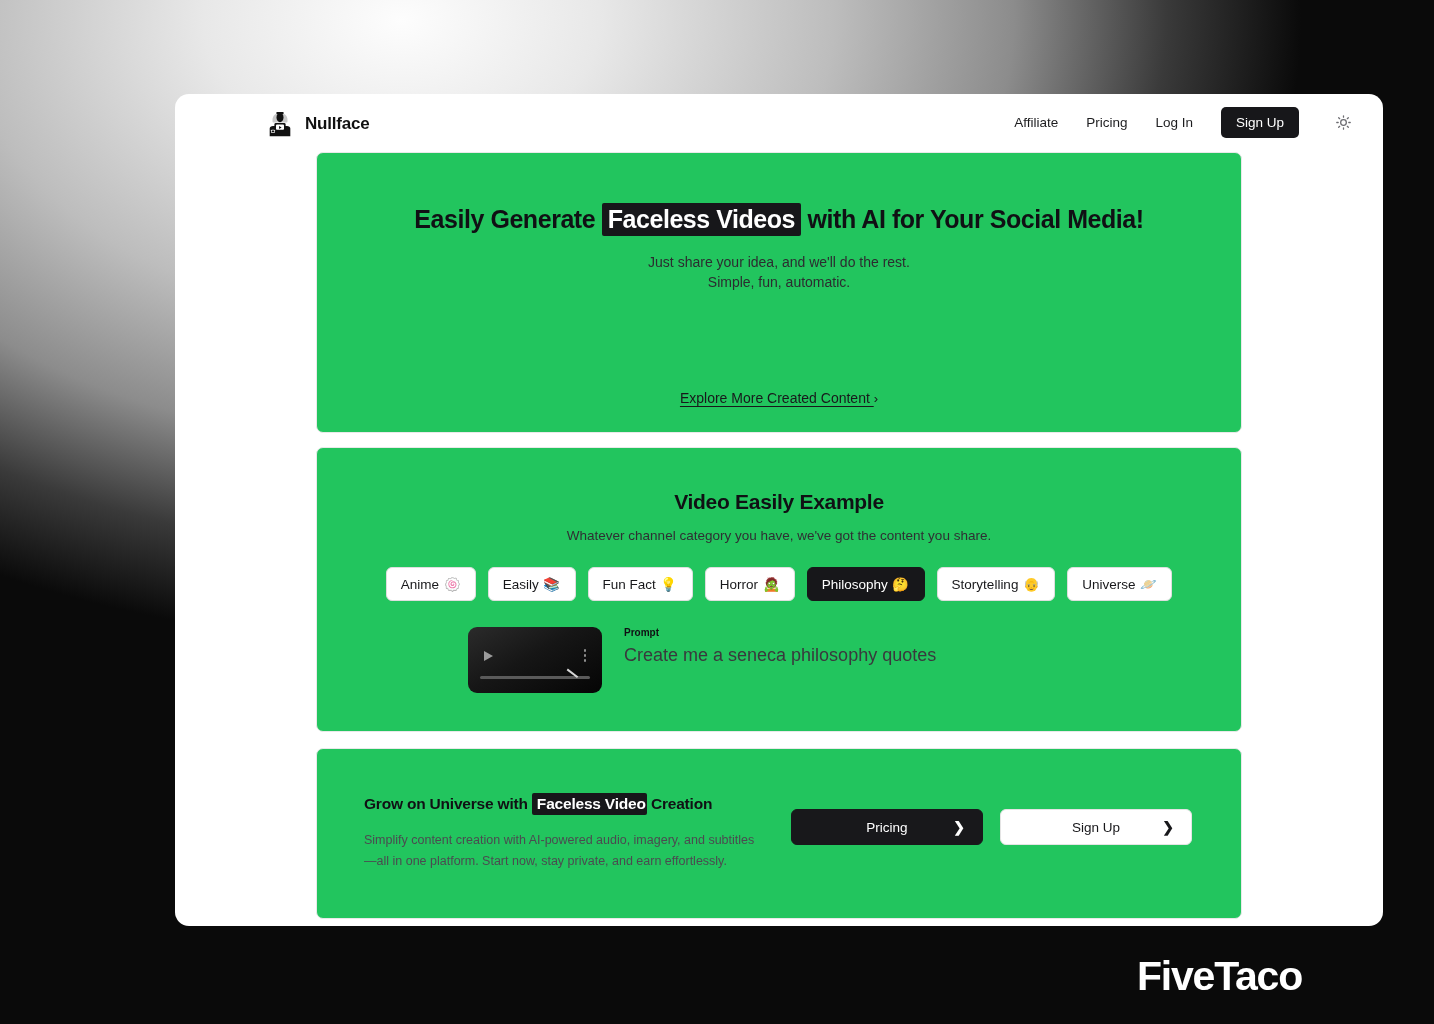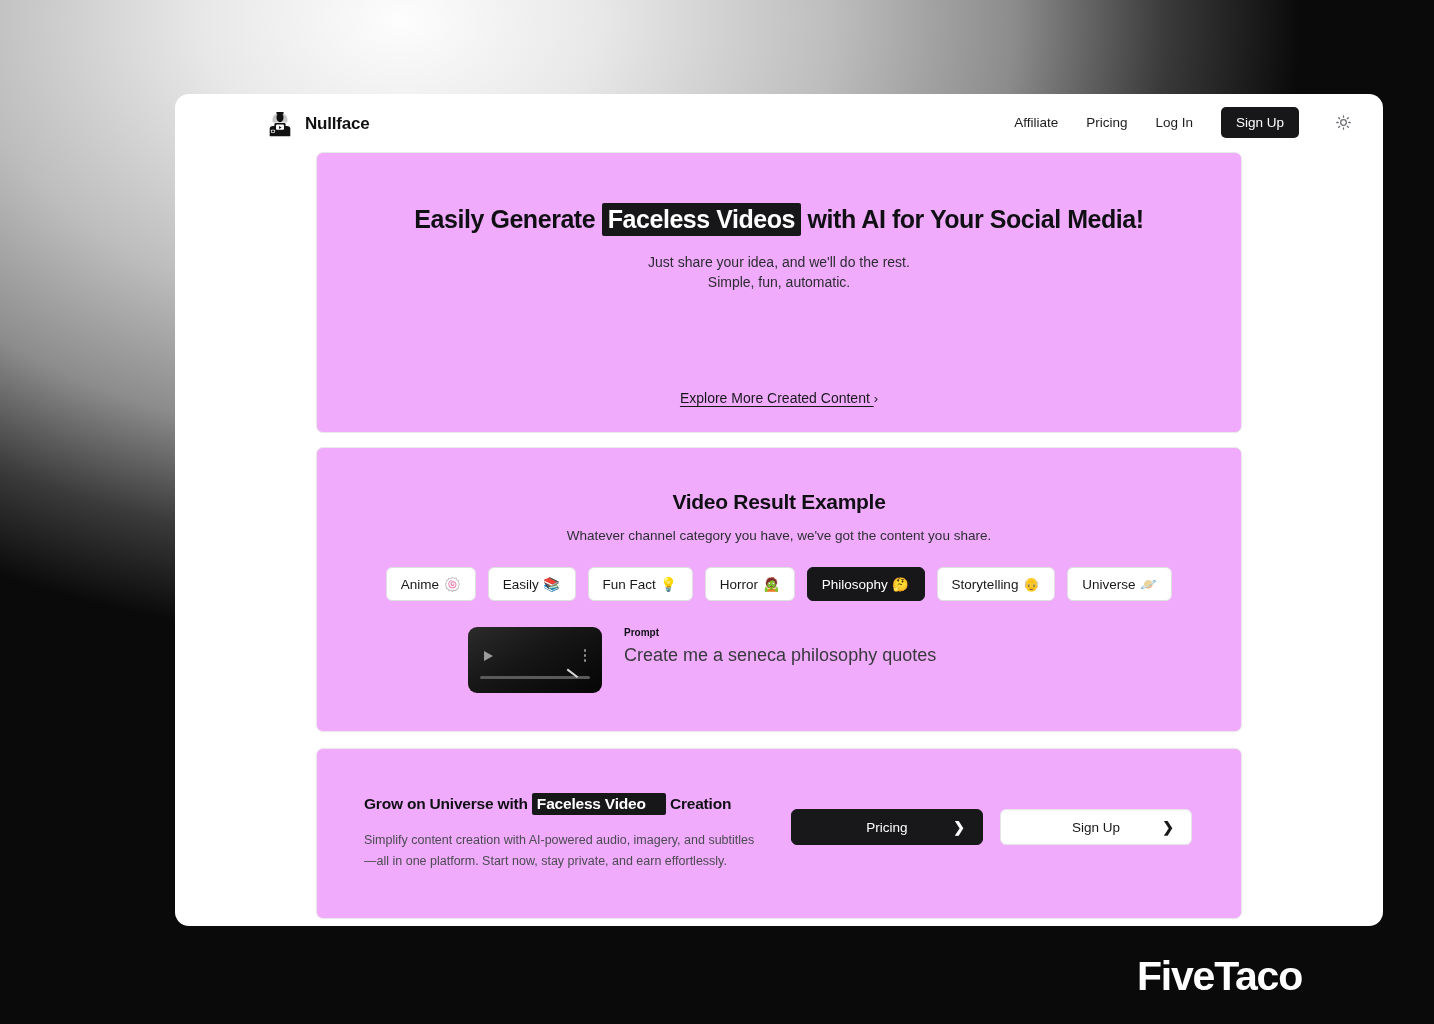--- a/index.html
+++ b/index.html
@@ -57,21 +57,21 @@
     display: flex; align-items: center; justify-content: center;
     cursor: pointer;
   }
 
   
   .card {
     margin: 0 auto;
     width: 926px;
     border: 1px solid #e9e9e9;
     border-radius: 7px;
-    background: #f0abfc;
+    background: #22c55e;
   }
   #hero-card { height: 281px; margin-top: 2px; }
   #example-card { margin-top: 14px; height: 285px; }
   #cta-card { margin-top: 16px; height: 171px; }
 
   
   #hero-title {
     text-align: center;
     font-size: 25px;
     font-weight: bold;
@@ -178,21 +178,21 @@
   
   #cta-inner {
     display: flex; align-items: flex-start;
     padding: 46px 49px 0 47px;
   }
   #cta-left { width: 400px; }
   #cta-title {
     font-size: 15.5px; font-weight: bold; color: #101014;
     letter-spacing: -0.2px;
   }
-  #cta-title .mark { padding: 2px 20px 3px 5px; }
+  #cta-title .mark { padding: 2px 1px 3px 5px; }
   #cta-desc {
     font-size: 12.5px; color: #4b4b50;
     margin-top: 17px; line-height: 1.65;
   }
   #cta-buttons { display: flex; gap: 17px; margin-left: auto; margin-top: 14px; }
   .cta-btn {
     width: 192px; height: 36px;
     border-radius: 6px;
     display: flex; align-items: center; justify-content: center;
     position: relative;
@@ -260,21 +260,21 @@
     <h1 id="hero-title">
       <span>Easily Generate </span><span class="mark">Faceless Videos</span><span> with AI for Your Social Media!</span>
     </h1>
     <p class="hero-sub" id="hero-sub1">Just share your idea, and we'll do the rest.</p>
     <p class="hero-sub" id="hero-sub2">Simple, fun, automatic.</p>
     <div id="hero-media"></div>
     <a id="explore-link"><span>Explore More Created Content </span><span class="chev-inline">›</span></a>
   </div>
 
   <div class="card" id="example-card">
-    <h2 id="example-title">Video Result Example</h2>
+    <h2 id="example-title">Video Easily Example</h2>
     <p id="example-sub">Whatever channel category you have, we've got the content you share.</p>
 
     <div id="chips">
       <button class="chip"><span>Anime</span><span class="emoji">🍥</span></button>
       <button class="chip"><span>Easily</span><span class="emoji">📚</span></button>
       <button class="chip"><span>Fun Fact</span><span class="emoji">💡</span></button>
       <button class="chip"><span>Horror</span><span class="emoji">🧟</span></button>
       <button class="chip active"><span>Philosophy</span><span class="emoji">🤔</span></button>
       <button class="chip"><span>Storytelling</span><span class="emoji">👴</span></button>
       <button class="chip"><span>Universe</span><span class="emoji">🪐</span></button>

